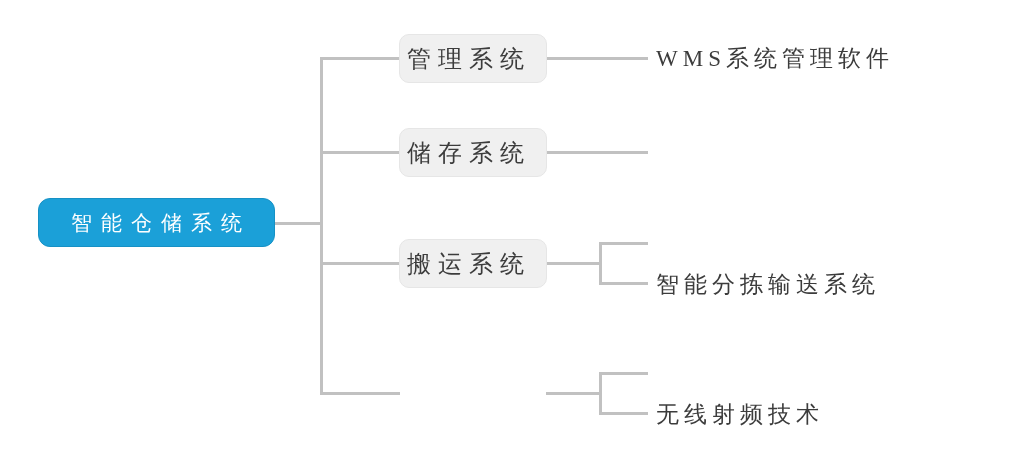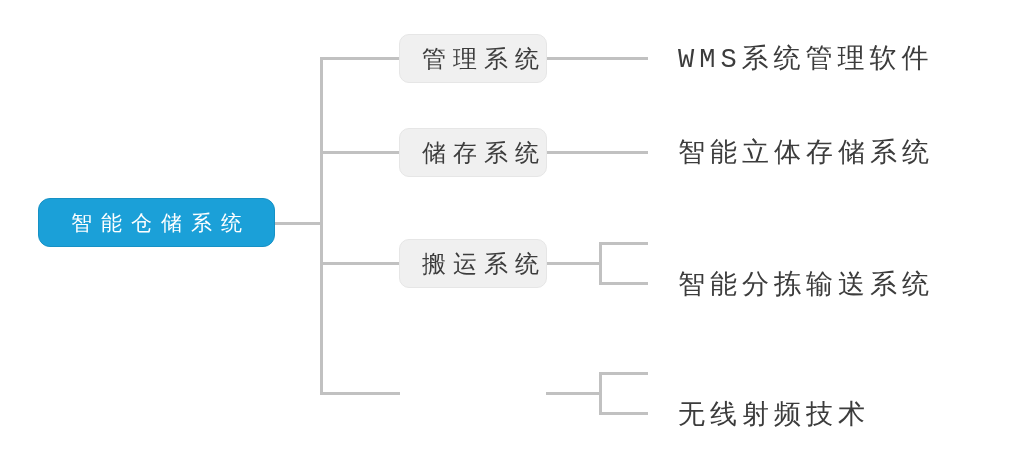--- a/index.html
+++ b/index.html
@@ -37,31 +37,30 @@
     font-size:21px;letter-spacing:9px;text-indent:9px;
     font-weight:400;
   }
   
   .node{
     position:absolute;left:399px;width:148px;height:49px;
     background:var(--node-bg);
     border:1px solid var(--node-border);
     border-radius:10px;
     box-sizing:border-box;
-    display:flex;align-items:center;justify-content:flex-end;
+    display:flex;align-items:center;justify-content:flex-start;
     color:var(--node-text);
     font-size:24px;letter-spacing:7px;text-indent:7px;
   }
   
   .leaf{
-    position:absolute;left:678px;transform:translateY(-50%);
+    position:absolute;left:656px;transform:translateY(-50%);
     color:var(--leaf-text);
-    font-size:27px;letter-spacing:5px;
+    font-size:23px;letter-spacing:5px;
     white-space:nowrap;
-    font-family:Liberation Mono, monospace;
   }
 </style>
 </head>
 <body>
 
 <div class="canvas">
 
   <div class="line h" style="left:275px;top:222px;width:47px"></div>
 
   <div class="line v" style="left:320px;top:57px;height:338px"></div>
@@ -92,17 +91,16 @@
     <span>管理系统</span>
   </div>
   <div class="node" style="top:128px">
     <span>储存系统</span>
   </div>
   <div class="node" style="top:239px">
     <span>搬运系统</span>
   </div>
 
   <div class="leaf" style="top:58px">WMS系统管理软件</div>
-  <div class="leaf" style="top:152px">智能立体存储系统</div>
   <div class="leaf" style="top:284px">智能分拣输送系统</div>
   <div class="leaf" style="top:414px">无线射频技术</div>
 
 </div>
 
 </body></html>

